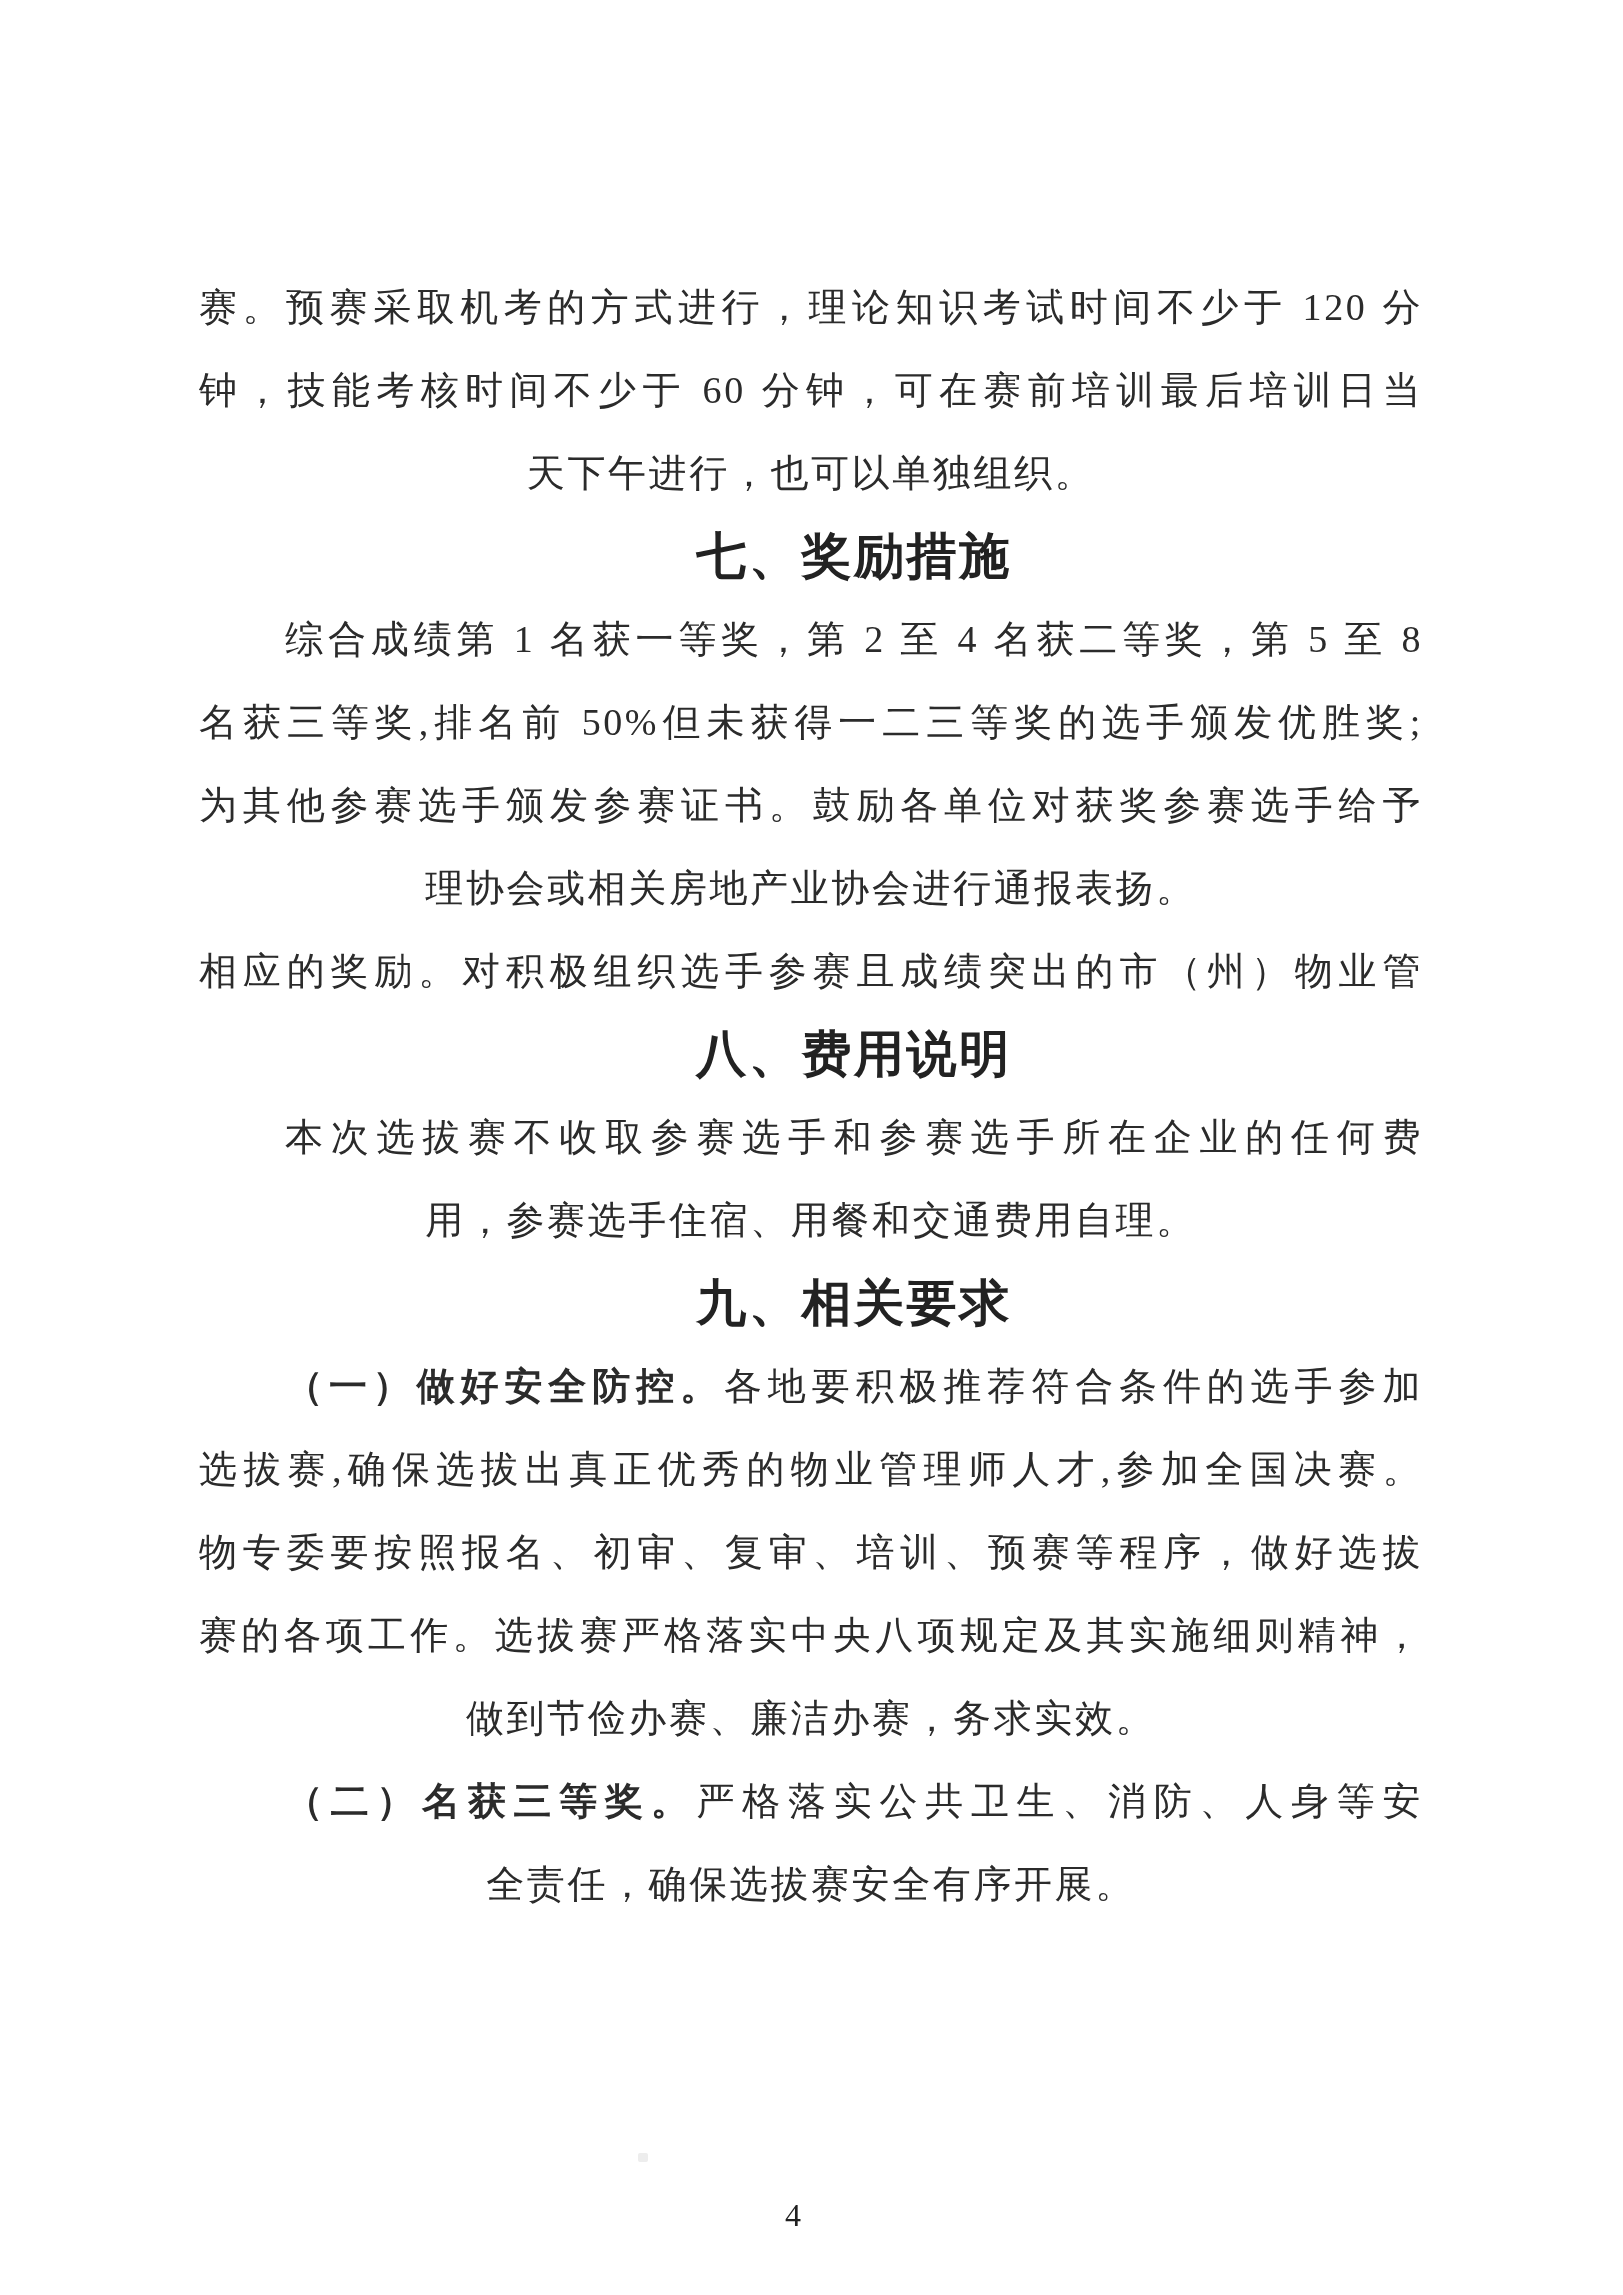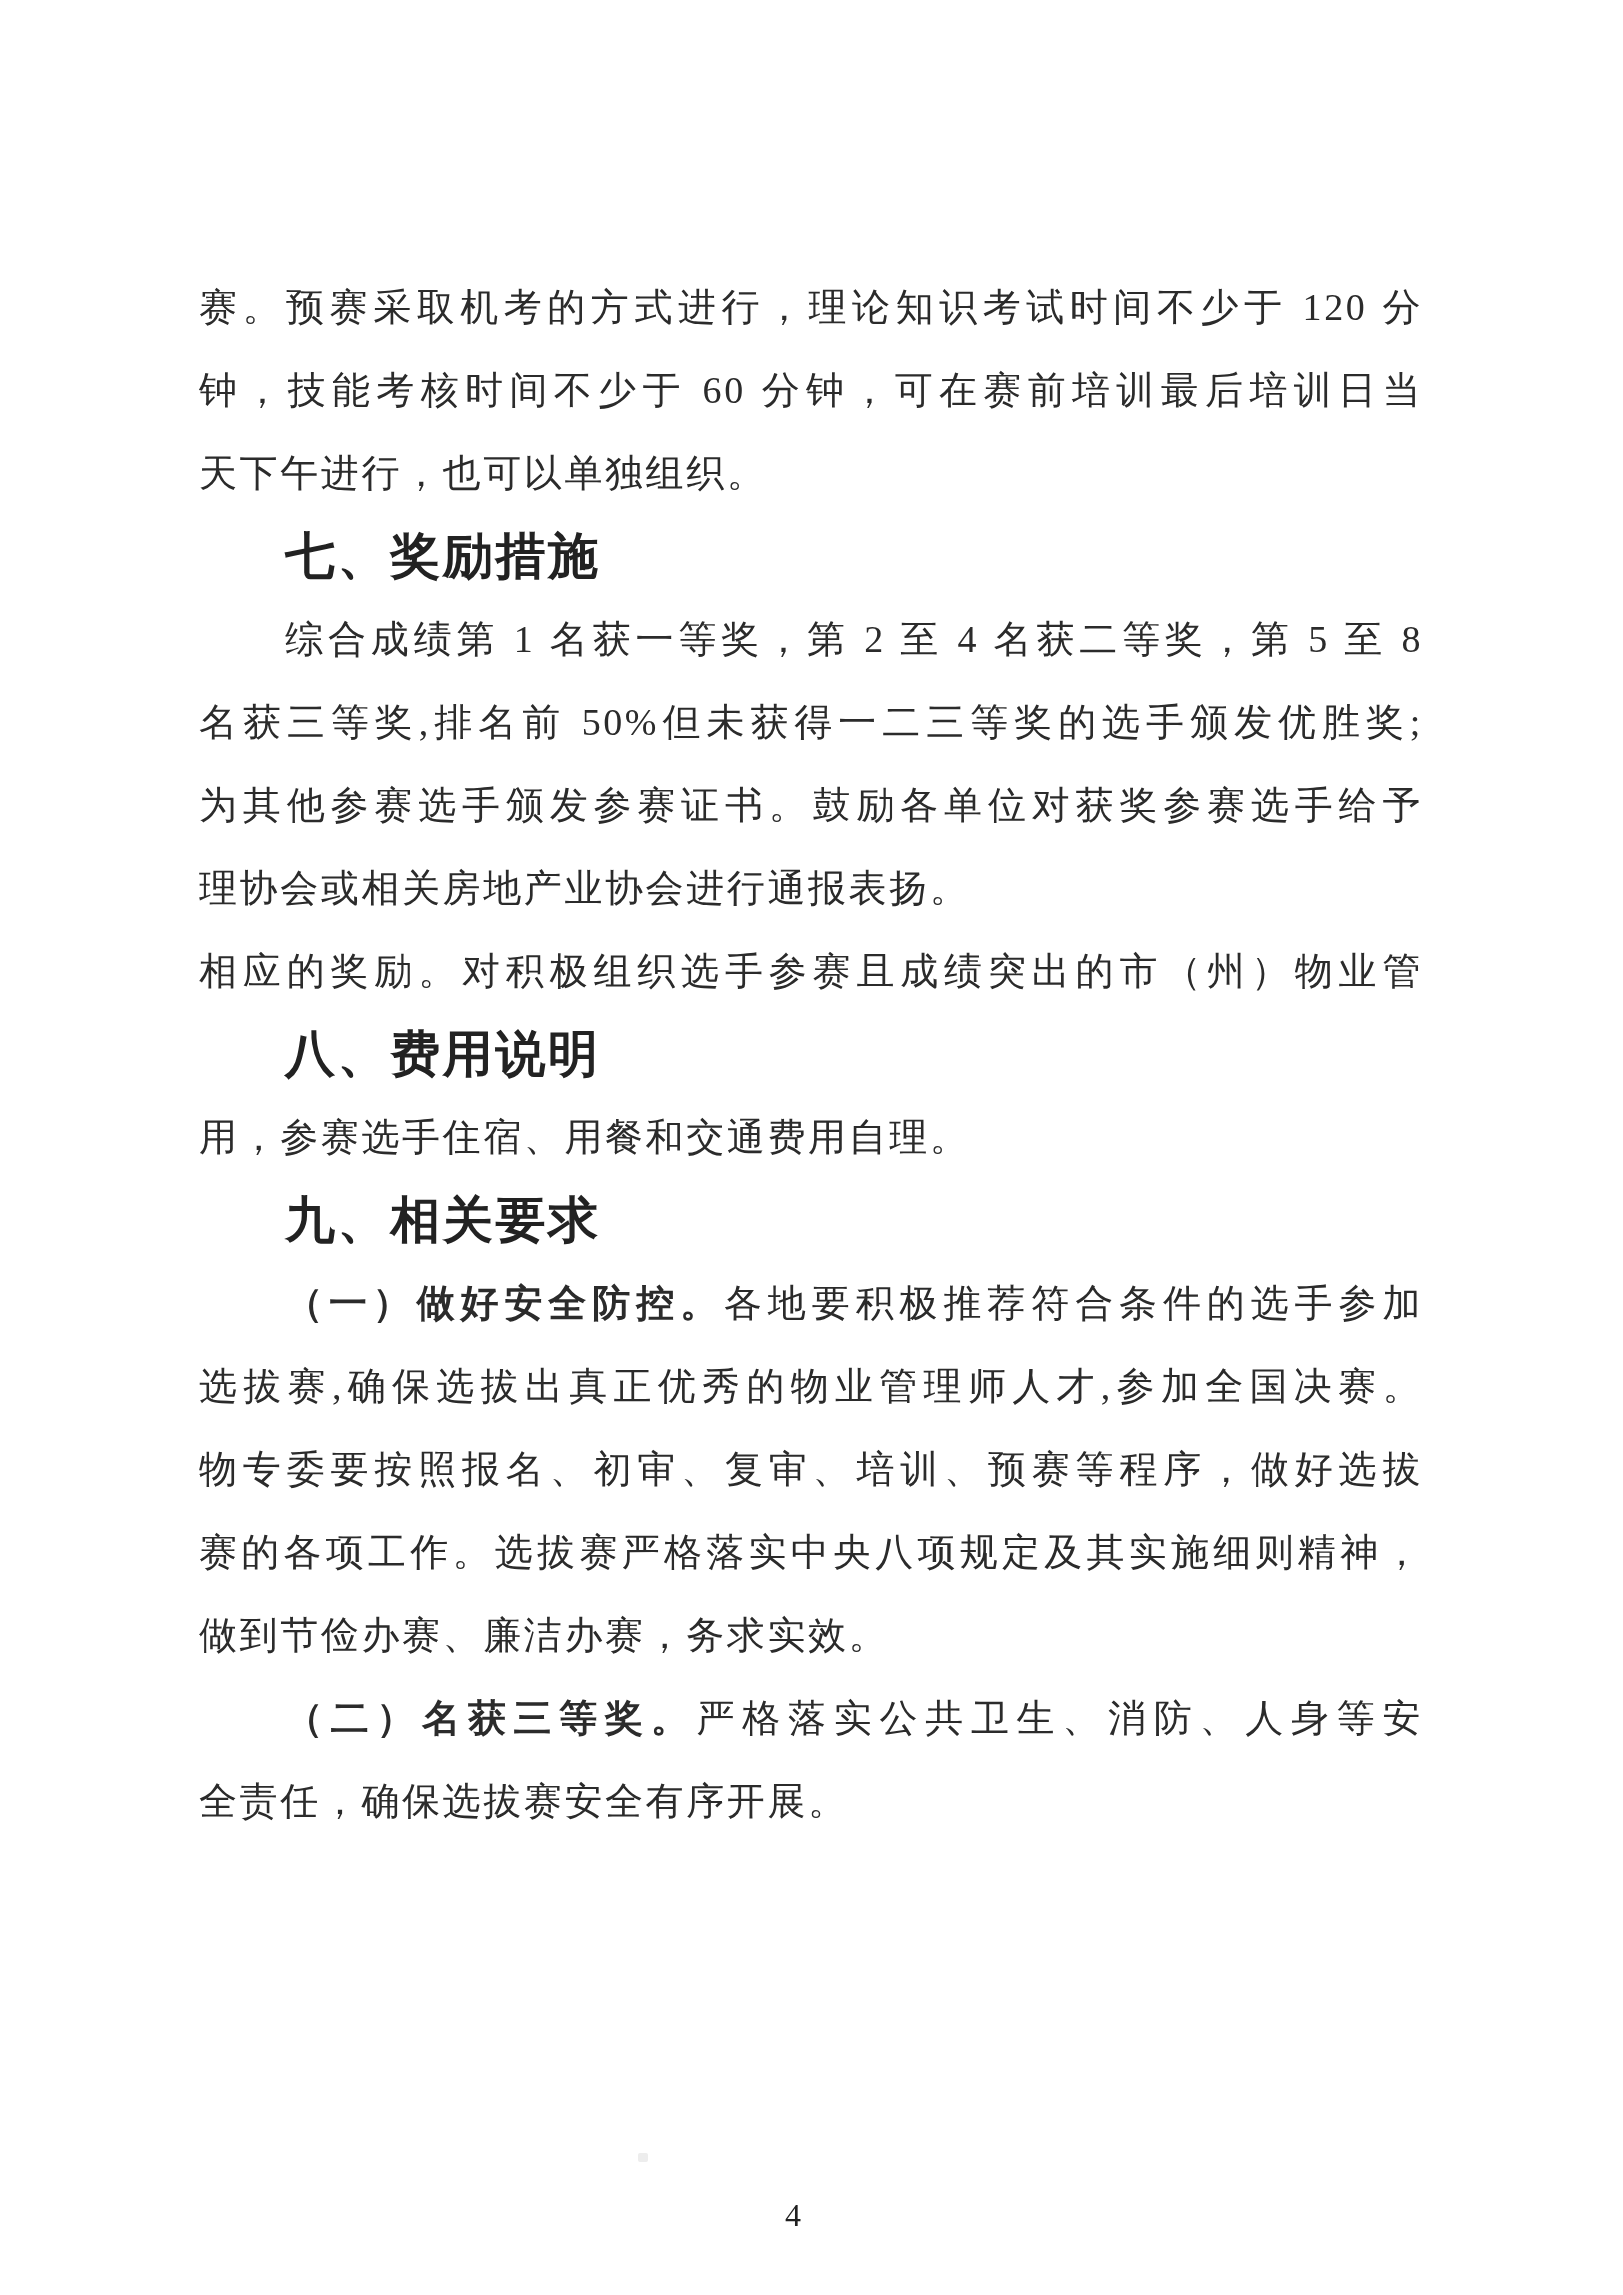--- a/index.html
+++ b/index.html
@@ -21,20 +21,21 @@
     width: 1224px;
   }
   .line {
     height: 83px;
     line-height: 83px;
     font-size: 38px;
     letter-spacing: 2.6px;
     white-space: nowrap;
     color: #2b2b2b;
     font-family: "Liberation Serif", "DejaVu Serif", serif;
+    text-align: center;
   }
   .full {
     text-align: justify;
     text-align-last: justify;
     -moz-text-align-last: justify;
     text-justify: inter-character;
   }
   .indent {
     text-indent: 86px;
   }
@@ -81,20 +82,21 @@
     <div class="line heading indent">七、奖励措施</div>
 
     <div class="line full indent">综合成绩第 1 名获一等奖，第 2 至 4 名获二等奖，第 5 至 8</div>
     <div class="line full">名获三等奖,排名前 50%但未获得一二三等奖的选手颁发优胜奖;</div>
     <div class="line full">为其他参赛选手颁发参赛证书。鼓励各单位对获奖参赛选手给予</div>
     <div class="line">理协会或相关房地产业协会进行通报表扬。</div>
     <div class="line full">相应的奖励。对积极组织选手参赛且成绩突出的市（州）物业管</div>
 
     <div class="line heading indent">八、费用说明</div>
 
+    <div class="line full indent">本次选拔赛不收取参赛选手和参赛选手所在企业的任何费</div>
     <div class="line">用，参赛选手住宿、用餐和交通费用自理。</div>
 
     <div class="line heading indent">九、相关要求</div>
 
     <div class="line full indent">
       <span class="bold-lead">（一）做好安全防控。</span><span>各地要积极推荐符合条件的选手参加</span>
     </div>
     <div class="line full">选拔赛,确保选拔出真正优秀的物业管理师人才,参加全国决赛。</div>
     <div class="line full">物专委要按照报名、初审、复审、培训、预赛等程序，做好选拔</div>
     <div class="line full">赛的各项工作。选拔赛严格落实中央八项规定及其实施细则精神，</div>

